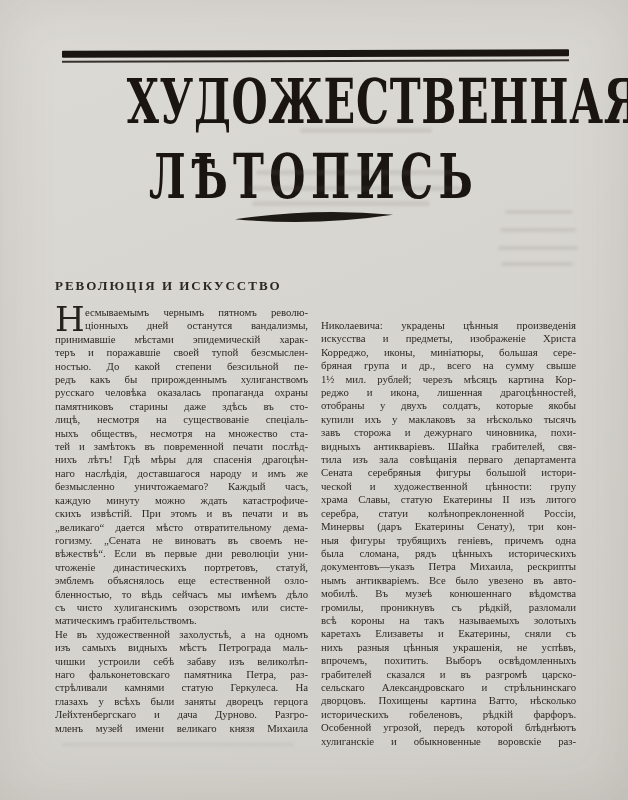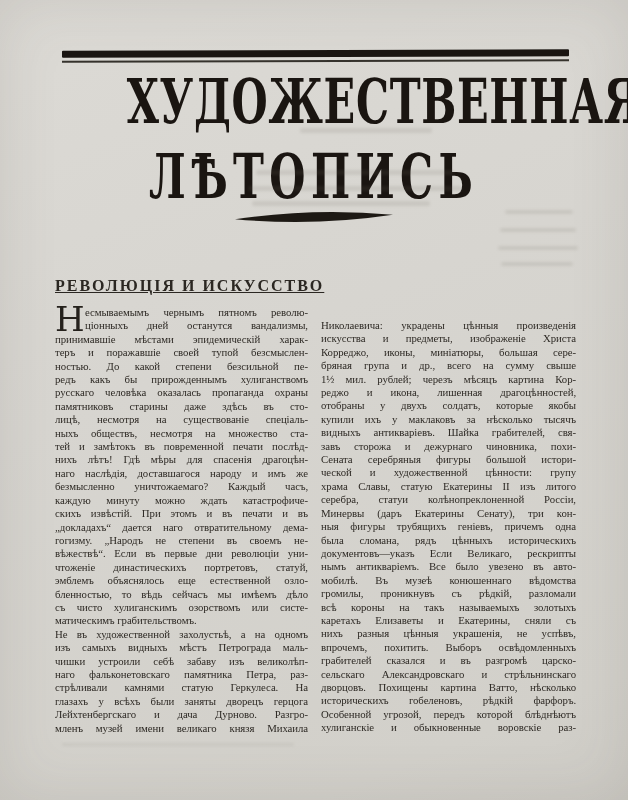--- a/index.html
+++ b/index.html
@@ -56,22 +56,22 @@
   
   .columns{
     position:absolute;left:55px;top:279px;width:521px;
     display:flex;gap:13px;color:var(--ink);
   }
   .column{position:relative;}
   .col-left{width:253px;}
   .col-right{width:255px;margin-top:40px;}
 
   .section-heading{
-    text-align:right;font-weight:700;font-size:16px;line-height:13px;
-    letter-spacing:2px;color:#2b2722;margin-bottom:14px;white-space:nowrap;text-decoration:underline;
+    text-align:left;font-weight:700;font-size:13px;line-height:13px;
+    letter-spacing:2px;color:#2b2722;margin-bottom:14px;white-space:nowrap;
   }
 
   .line{
     font-size:10.8px;line-height:13.4px;letter-spacing:-.08px;
     text-align:justify;text-align-last:justify;white-space:normal;
     color:var(--ink);
   }
   .line.para-end{text-align-last:left;}
   .line.dropcap-indent{padding-left:30px;}
 
@@ -129,22 +129,22 @@
           <div class="line">русскаго человѣка оказалась пропаганда охраны</div>
           <div class="line">памятниковъ старины даже здѣсь въ сто-</div>
           <div class="line">лицѣ, несмотря на существованіе спеціаль-</div>
           <div class="line">ныхъ обществъ, несмотря на множество ста-</div>
           <div class="line">тей и замѣтокъ въ повременной печати послѣд-</div>
           <div class="line">нихъ лѣтъ! Гдѣ мѣры для спасенія драгоцѣн-</div>
           <div class="line">наго наслѣдія, доставшагося народу и имъ же</div>
           <div class="line">безмысленно уничтожаемаго? Каждый часъ,</div>
           <div class="line">каждую минуту можно ждать катастрофиче-</div>
           <div class="line">скихъ извѣстій. При этомъ и въ печати и въ</div>
-          <div class="line">„докладахъ“ дается наго отвратительному дема-</div>
-          <div class="line">гогизму. „Народъ не степени въ своемъ не-</div>
+          <div class="line">„великаго“ дается мѣсто отвратительному дема-</div>
+          <div class="line">гогизму. „Сената не виноватъ въ своемъ не-</div>
           <div class="line">вѣжествѣ“. Если въ первые дни революціи уни-</div>
           <div class="line">чтоженіе династическихъ портретовъ, статуй,</div>
           <div class="line">эмблемъ объяснялось еще естественной озло-</div>
           <div class="line">бленностью, то вѣдь сейчасъ мы имѣемъ дѣло</div>
           <div class="line">съ чисто хулиганскимъ озорствомъ или систе-</div>
           <div class="line para-end">матическимъ грабительствомъ.</div>
           <div class="line">Не въ художественной захолустьѣ, а на одномъ</div>
           <div class="line">изъ самыхъ видныхъ мѣстъ Петрограда маль-</div>
           <div class="line">чишки устроили себѣ забаву изъ великолѣп-</div>
           <div class="line">наго фальконетовскаго памятника Петра, раз-</div>
@@ -158,30 +158,31 @@
     <div class="column col-right">
       <div>
           <div class="line">Николаевича: украдены цѣнныя произведенія</div>
           <div class="line">искусства и предметы, изображеніе Христа</div>
           <div class="line">Корреджо, иконы, миніатюры, большая сере-</div>
           <div class="line">бряная група и др., всего на сумму свыше</div>
           <div class="line">1½ мил. рублей; черезъ мѣсяцъ картина Кор-</div>
           <div class="line">реджо и икона, лишенная драгоцѣнностей,</div>
           <div class="line">отобраны у двухъ солдатъ, которые якобы</div>
           <div class="line">купили ихъ у маклаковъ за нѣсколько тысячъ</div>
+          <div class="line">завъ сторожа и дежурнаго чиновника, похи-</div>
           <div class="line">видныхъ антикваріевъ. Шайка грабителей, свя-</div>
-          <div class="line">завъ сторожа и дежурнаго чиновника, похи-</div>
+          <div class="line">тила изъ зала совѣщанія перваго департамента</div>
           <div class="line">Сената серебряныя фигуры большой истори-</div>
           <div class="line">ческой и художественной цѣнности: групу</div>
           <div class="line">храма Славы, статую Екатерины II изъ литого</div>
           <div class="line">серебра, статуи колѣнопреклоненной Россіи,</div>
           <div class="line">Минервы (даръ Екатерины Сенату), три кон-</div>
           <div class="line">ныя фигуры трубящихъ геніевъ, причемъ одна</div>
           <div class="line">была сломана, рядъ цѣнныхъ историческихъ</div>
-          <div class="line">документовъ—указъ Если Великаго, рескрипты</div>
+          <div class="line">документовъ—указъ Петра Михаила, рескрипты</div>
           <div class="line">нымъ антикваріемъ. Все было увезено въ авто-</div>
           <div class="line">мобилѣ. Въ музеѣ конюшеннаго вѣдомства</div>
           <div class="line">громилы, проникнувъ съ рѣдкій, разломали</div>
           <div class="line">всѣ короны на такъ называемыхъ золотыхъ</div>
           <div class="line">каретахъ Елизаветы и Екатерины, сняли съ</div>
           <div class="line">нихъ разныя цѣнныя украшенія, не успѣвъ,</div>
           <div class="line">впрочемъ, похитить. Выборъ освѣдомленныхъ</div>
           <div class="line">грабителей сказался и въ разгромѣ царско-</div>
           <div class="line">сельскаго Александровскаго и стрѣльнинскаго</div>
           <div class="line">дворцовъ. Похищены картина Ватто, нѣсколько</div>

